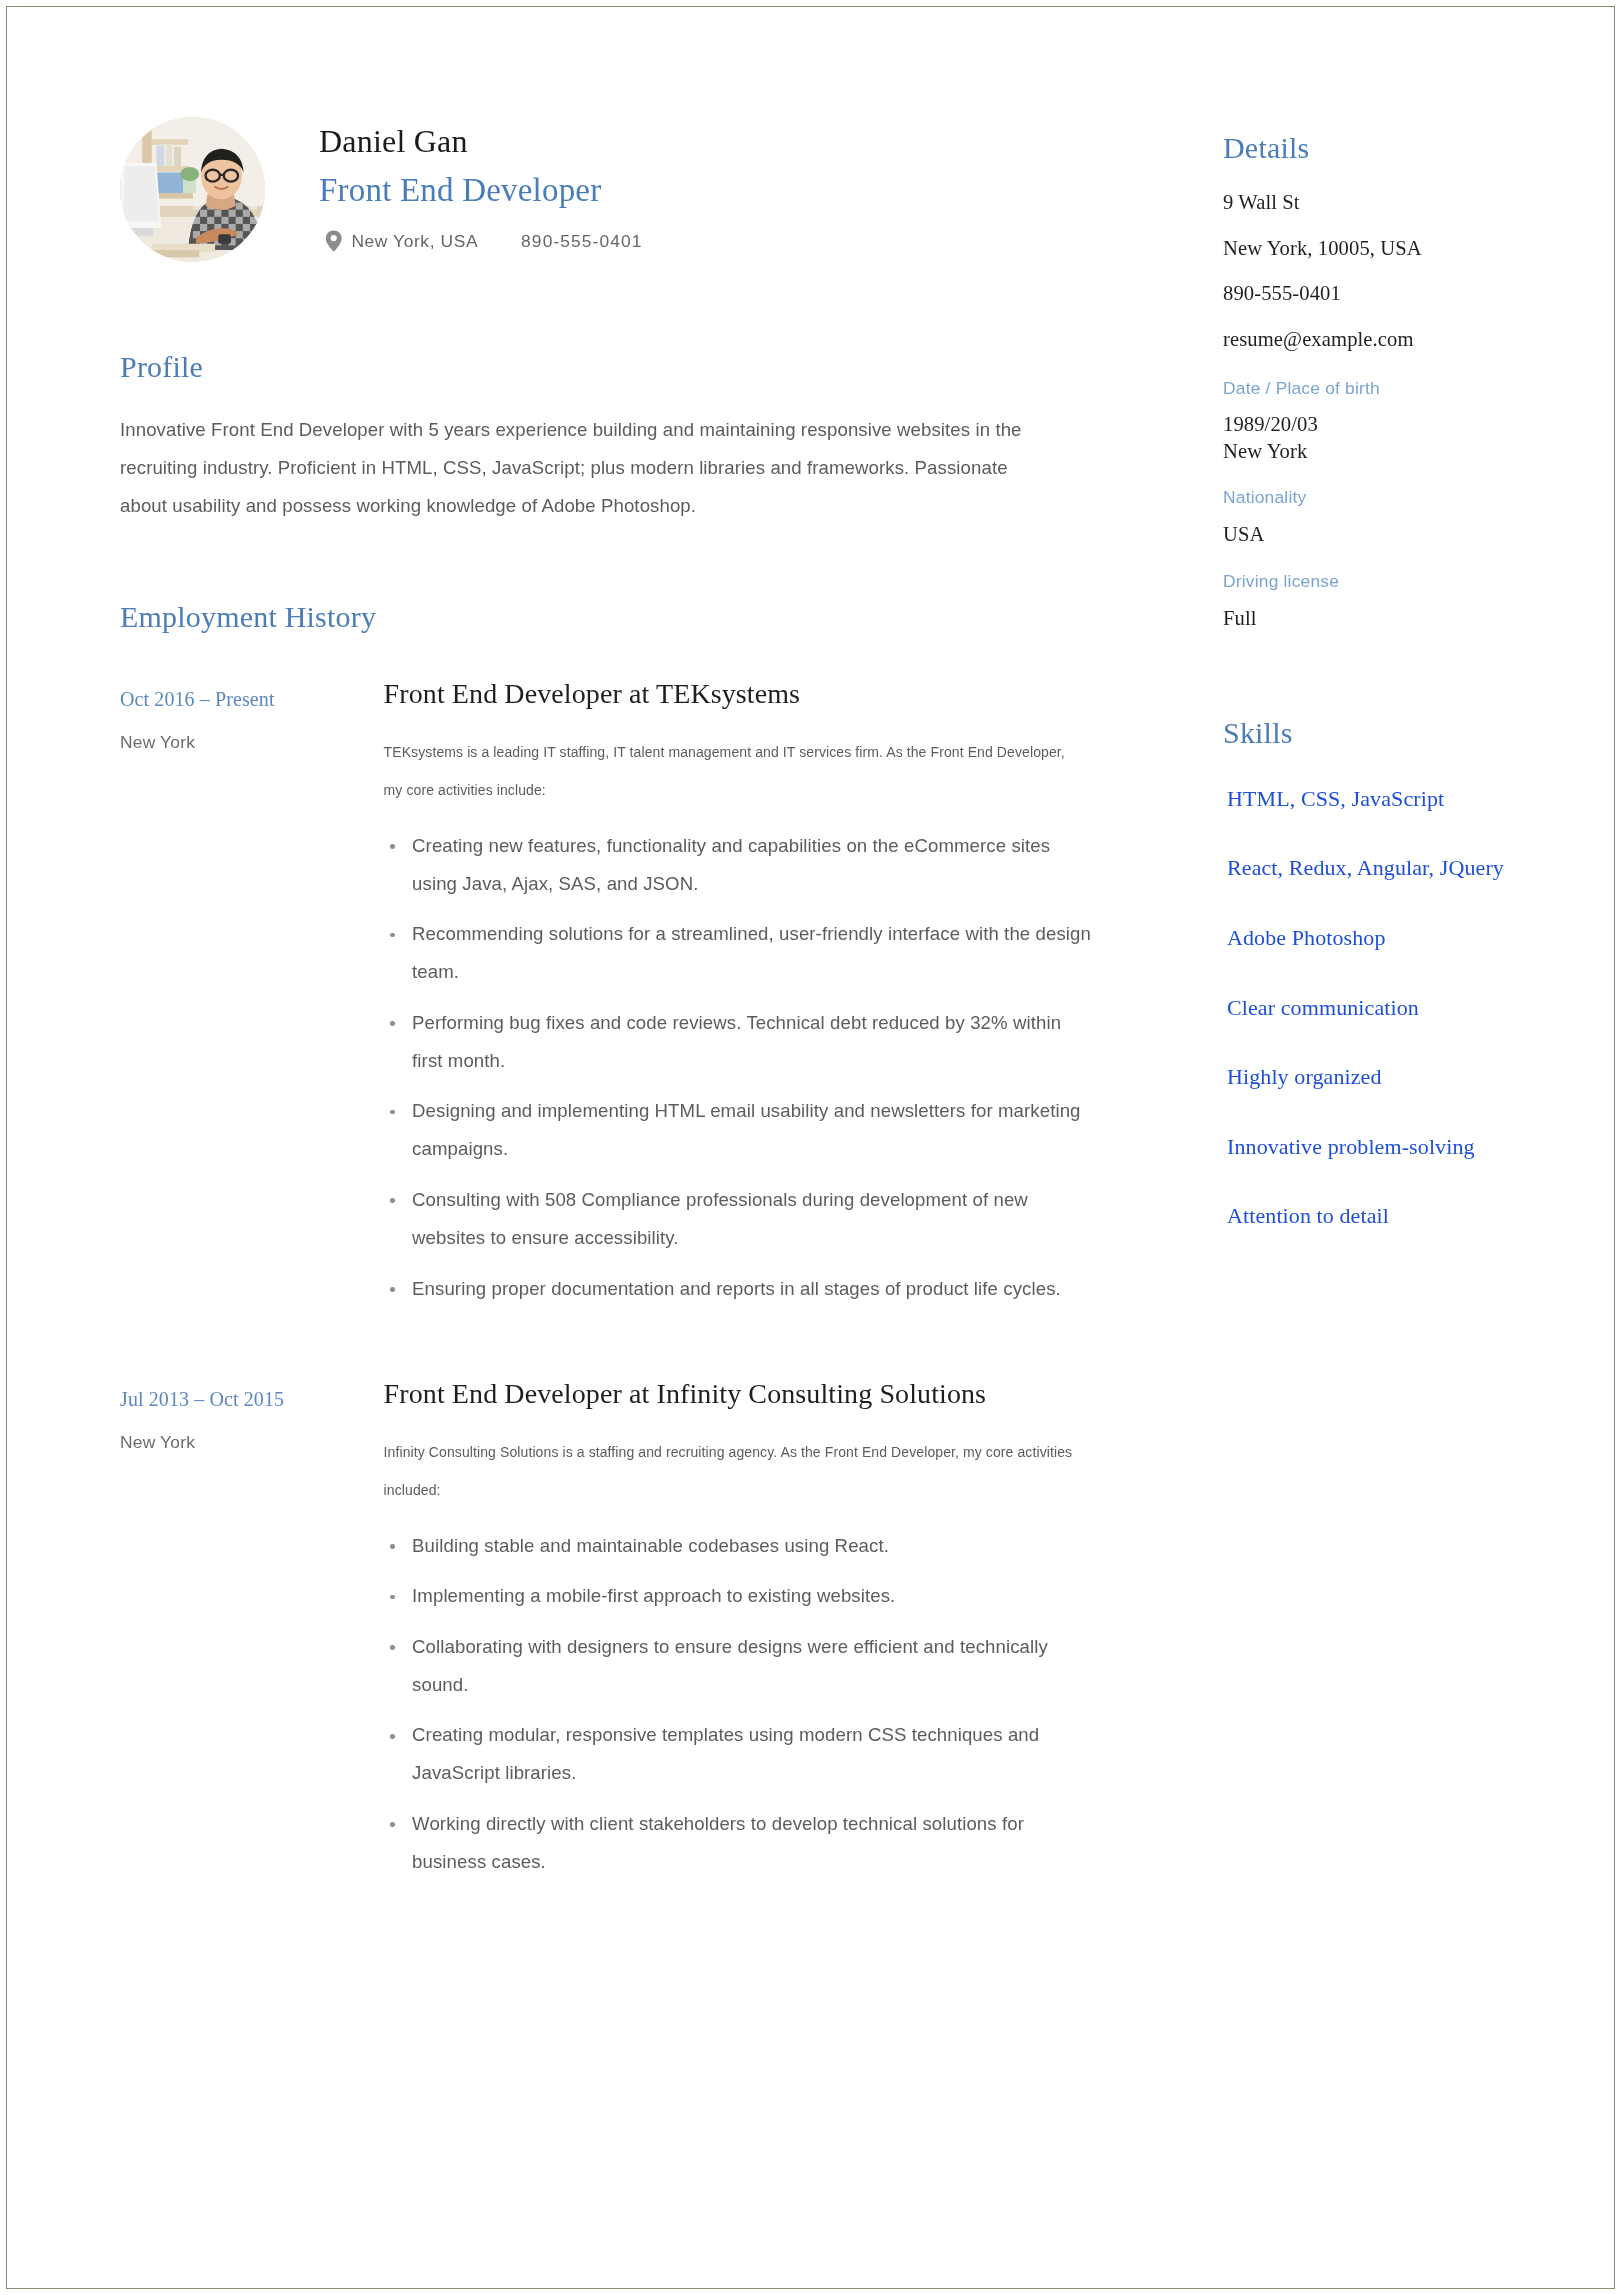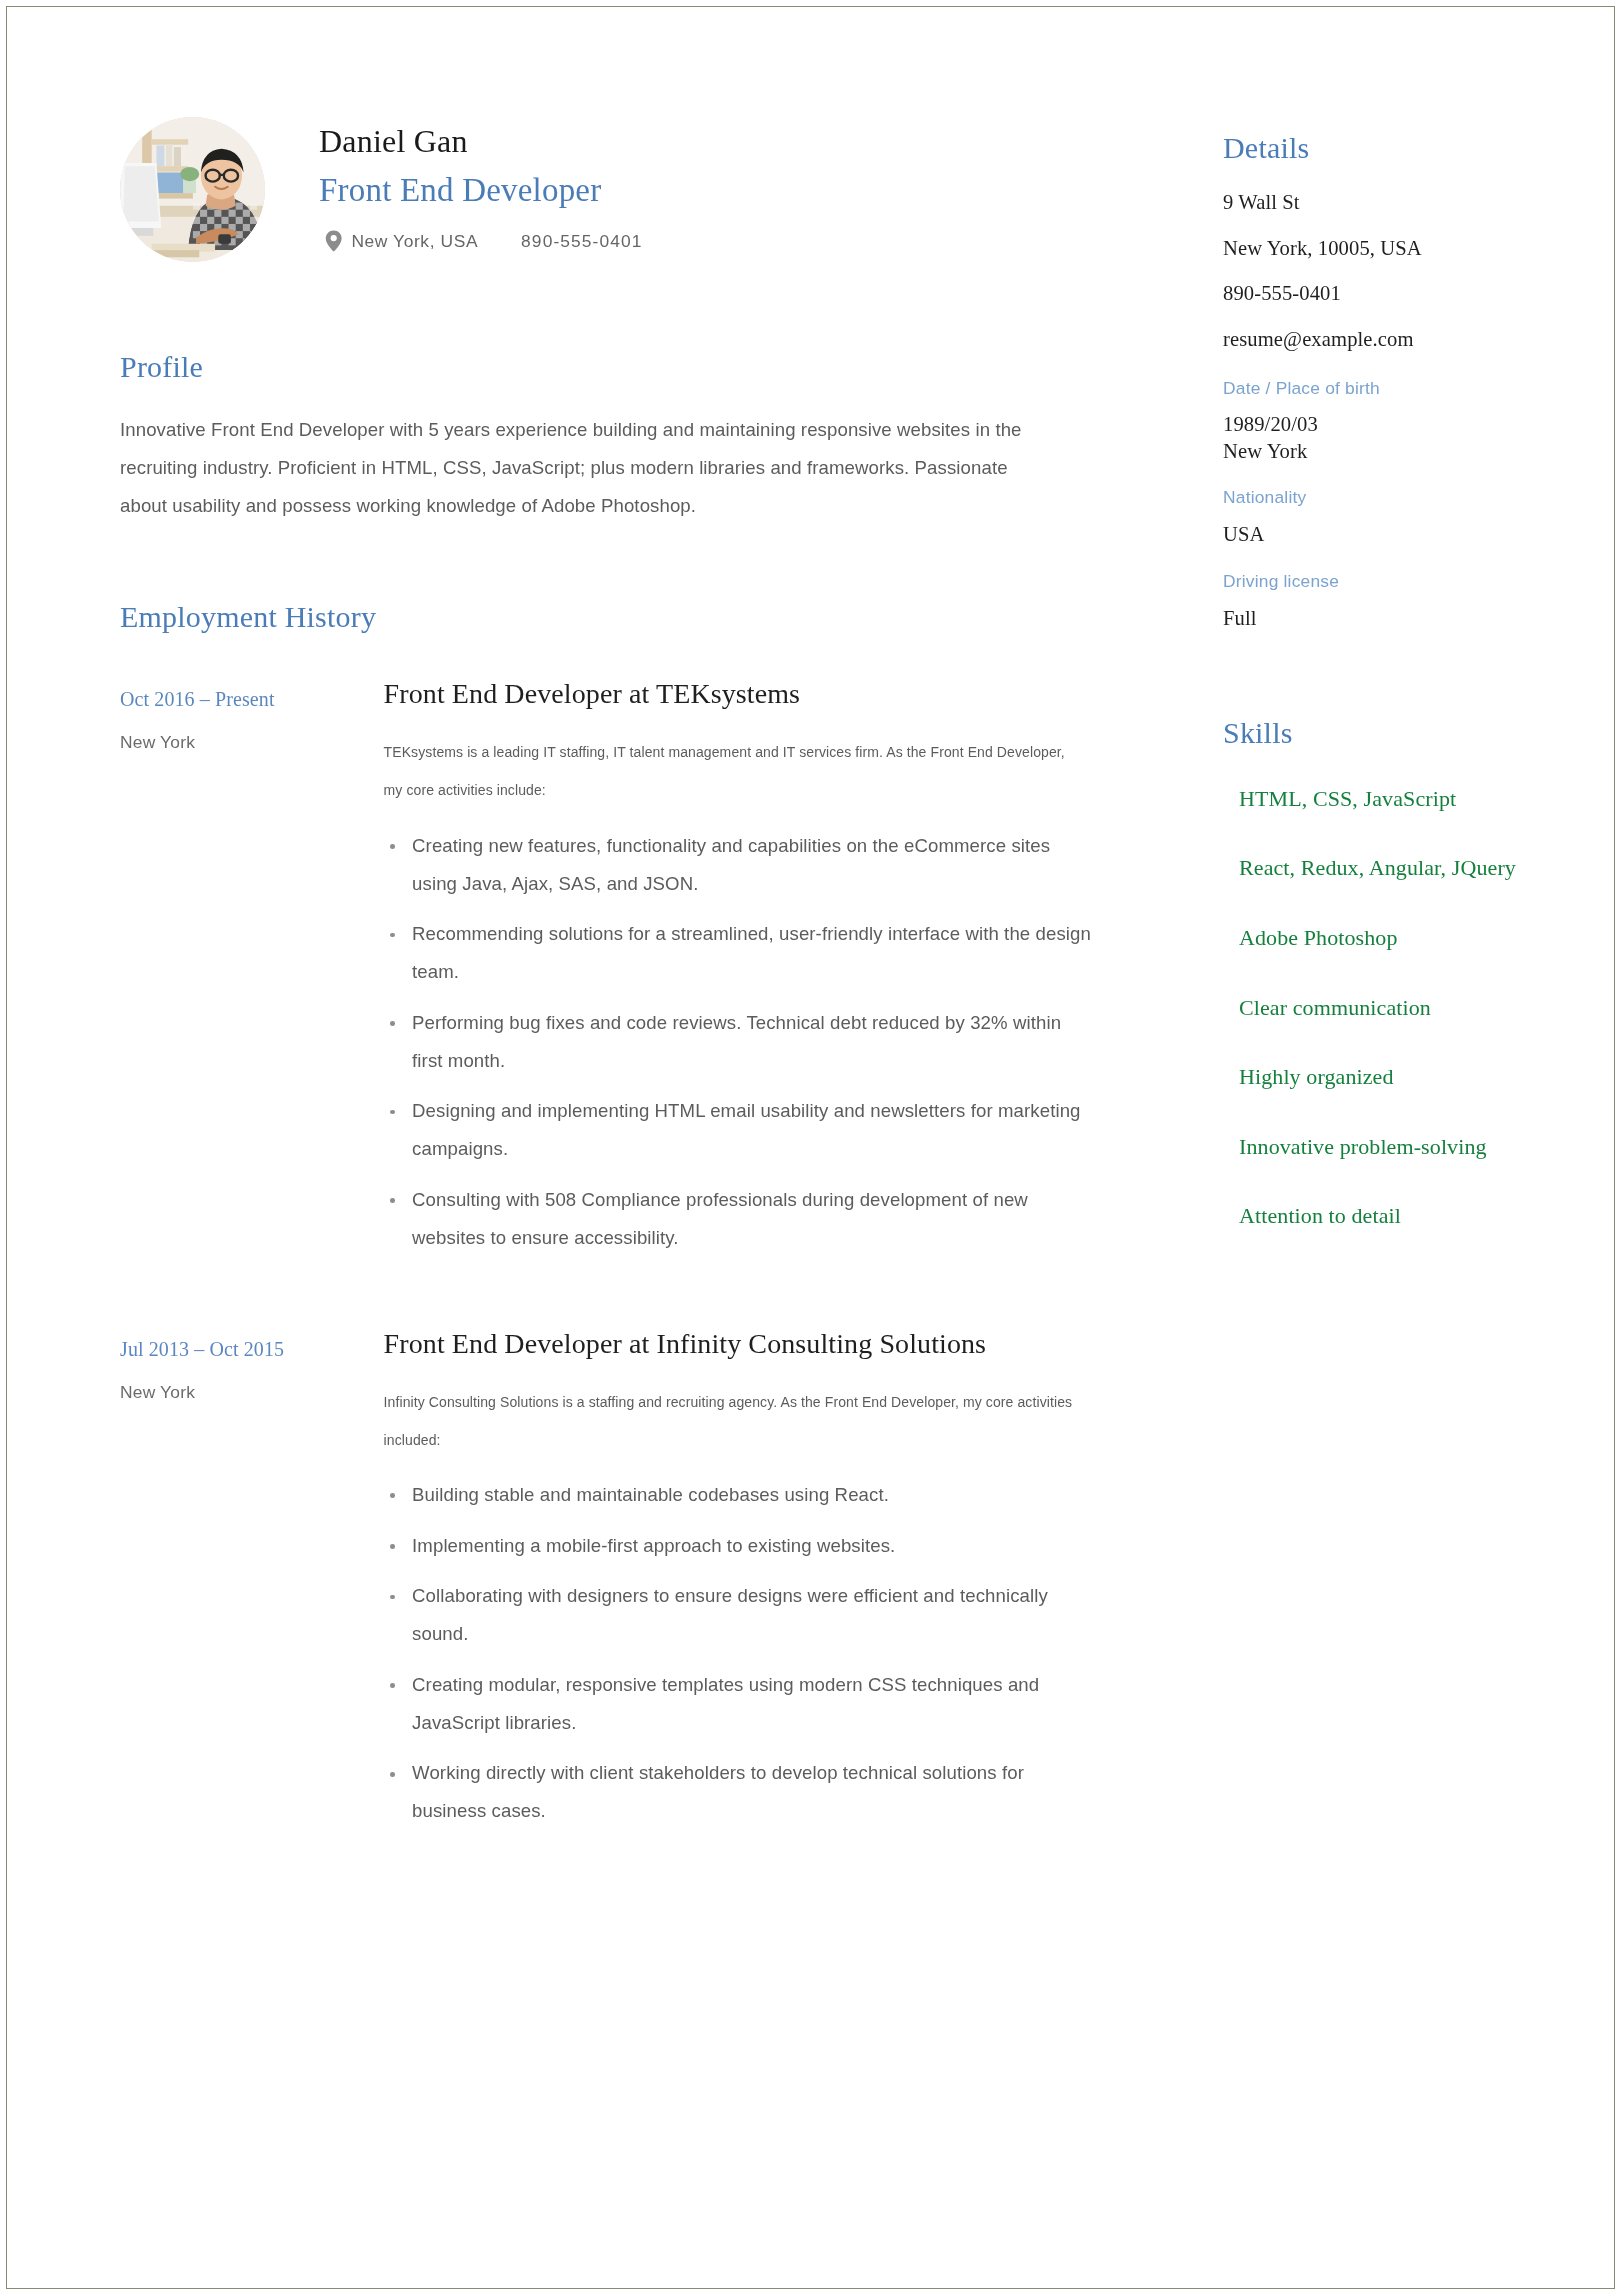--- a/index.html
+++ b/index.html
@@ -256,23 +256,23 @@
     font-size: 20.6px;
     color: #1f1f1f;
     line-height: 1.3;
     margin: 0 0 24px 0;
     letter-spacing: 0.1px;
   }
   .skills-wrap { margin-top: 84px; }
   .skill-item {
     font-family: "Liberation Serif", serif;
     font-size: 22px;
-    color: #15803d;
+    color: #1d4ed8;
     line-height: 1.3;
-    margin: 0 0 41px 16px;
+    margin: 0 0 41px 4px;
     letter-spacing: 0.1px;
   }
 </style>
 </head>
 <body>
 
 <div class="page">
   <div class="page-border"></div>
 
   <div class="sheet">
@@ -386,20 +386,21 @@
             </div>
             <div class="job-body">
               <h3 class="job-role">Front End Developer at TEKsystems</h3>
               <p class="job-desc">TEKsystems is a leading IT staffing, IT talent management and IT services firm. As the Front End Developer, my core activities include:</p>
               <ul class="job-bullets">
                 <li>Creating new features, functionality and capabilities on the eCommerce sites using Java, Ajax, SAS, and JSON.</li>
                 <li>Recommending solutions for a streamlined, user-friendly interface with the design team.</li>
                 <li>Performing bug fixes and code reviews. Technical debt reduced by 32% within first month.</li>
                 <li>Designing and implementing HTML email usability and newsletters for marketing campaigns.</li>
                 <li>Consulting with 508 Compliance professionals during development of new websites to ensure accessibility.</li>
+                <li>Ensuring proper documentation and reports in all stages of product life cycles.</li>
               </ul>
             </div>
           </div>
 
           <div class="job" style="margin-top:57px;">
             <div class="job-meta">
               <div class="job-date">Jul 2013 – Oct 2015</div>
               <div class="job-loc">New York</div>
             </div>
             <div class="job-body">

